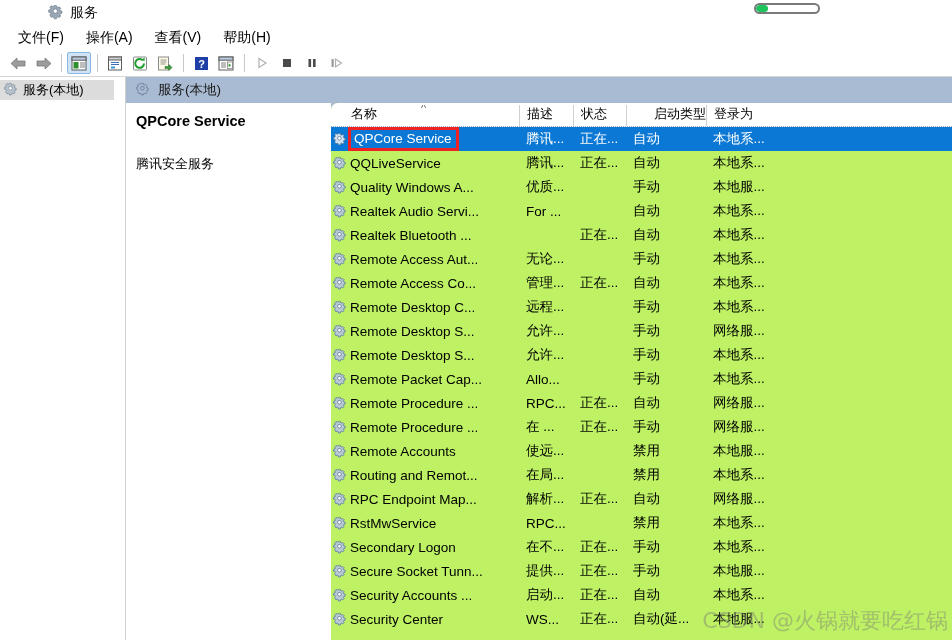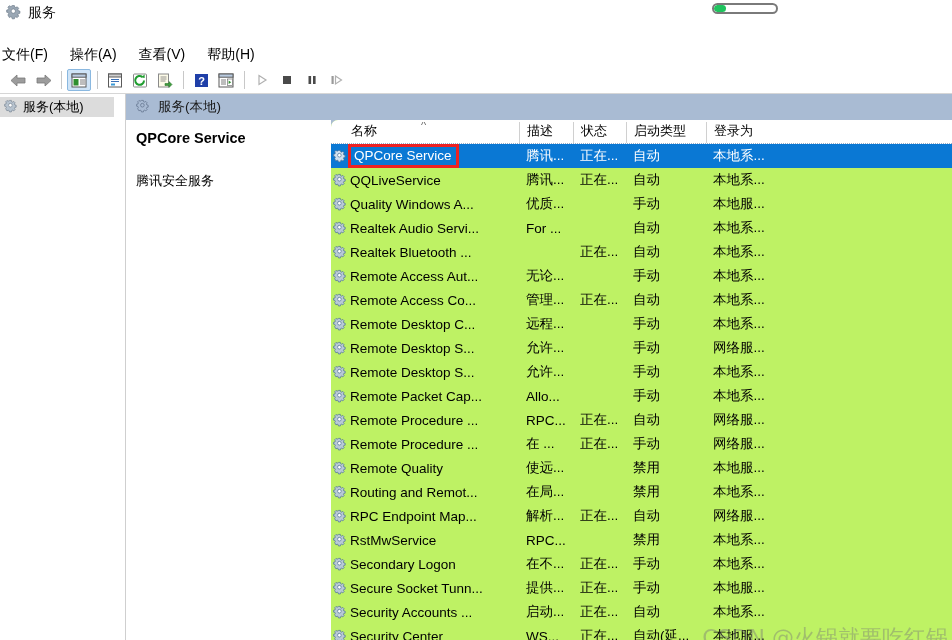--- a/index.html
+++ b/index.html
@@ -18,20 +18,21 @@
   }
 
   
   .titlebar {
     height: 26px;
     display: flex;
     align-items: center;
     padding-left: 6px;
     background: #ffffff;
     position: relative;
+    margin-left: 42px;
   }
   .titlebar .title-text {
     font-size: 14px;
     margin-left: 6px;
     color: #111;
   }
   .progress-pill {
     position: absolute;
     left: 712px;
     top: 3px;
@@ -47,24 +48,23 @@
     height: 100%;
     background: #1fc45e;
     border-radius: 6px;
   }
 
   
   .menubar {
     height: 24px;
     display: flex;
     align-items: center;
-    padding-left: 0;
+    padding-left: 16px;
     background: #ffffff;
     font-size: 14px;
-    margin-top: 17px;
   }
   .menubar .menu-item {
     padding: 2px 10px 2px 2px;
     margin-right: 10px;
     cursor: default;
     color: #000;
   }
 
   
   .toolbar {
@@ -193,21 +193,21 @@
     padding-bottom: 3px;
     box-sizing: border-box;
     position: relative;
     white-space: nowrap;
     overflow: hidden;
   }
   .col + .col { border-left: 1px solid #d0d0d0; padding-left: 7px; }
   .col-name  { width: 188px; padding-left: 20px; }
   .col-desc  { width: 54px; }
   .col-state { width: 53px; }
-  .col-start { width: 80px; }
+  .col-start { width: 80px; text-align: right; }
   .col-logon { width: 80px; }
   .sort-caret {
     position: absolute;
     left: 90px;
     top: -2px;
     font-size: 11px;
     color: #666;
     line-height: 11px;
   }
 
@@ -631,21 +631,21 @@
               <div class="cell cell-logon">网络服...</div>
             </div>
             <div class="row">
               <div class="cell cell-name">
                 <span class="gear"><svg width="14" height="14" viewBox="0 0 16 16">
                     <g fill="#b9c9d6" stroke="#4a6f96" stroke-width="0.8">
                       <path d="M6.2 1.6h2.2l.3 1.5 1.2.5 1.3-.8 1.5 1.5-.8 1.3.5 1.2 1.5.3v2.2l-1.5.3-.5 1.2.8 1.3-1.5 1.5-1.3-.8-1.2.5-.3 1.5H6.2l-.3-1.5-1.2-.5-1.3.8L1.9 11l.8-1.3-.5-1.2L.7 8.2V6l1.5-.3.5-1.2-.8-1.3L3.4 1.7l1.3.8 1.2-.5z"></path>
                     </g>
                     <circle cx="7.3" cy="7.1" r="2.1" fill="#ffffff" stroke="#4a6f96" stroke-width="0.8"></circle>
                   </svg></span>
-                <span class="nm">Remote Quality</span>
+                <span class="nm">Remote Accounts</span>
               </div>
               <div class="cell cell-desc">使远...</div>
               <div class="cell cell-state"></div>
               <div class="cell cell-start">禁用</div>
               <div class="cell cell-logon">本地服...</div>
             </div>
             <div class="row">
               <div class="cell cell-name">
                 <span class="gear"><svg width="14" height="14" viewBox="0 0 16 16">
                     <g fill="#b9c9d6" stroke="#4a6f96" stroke-width="0.8">

